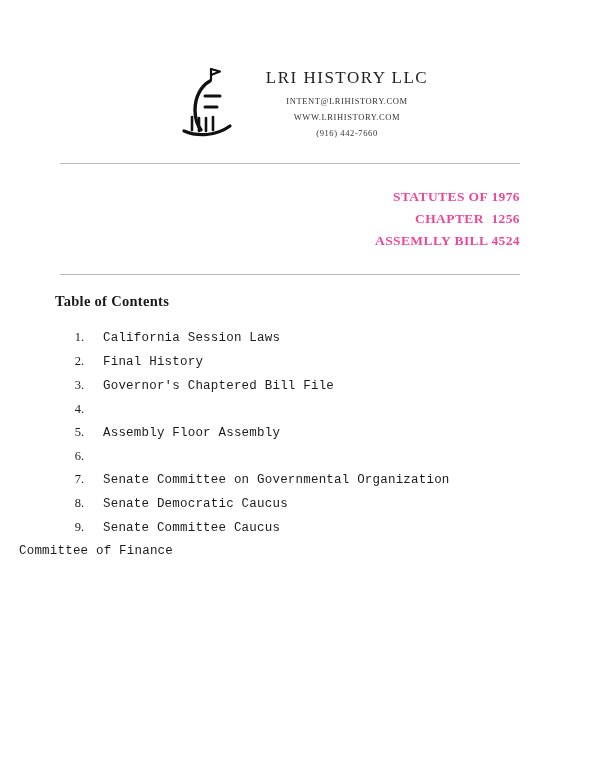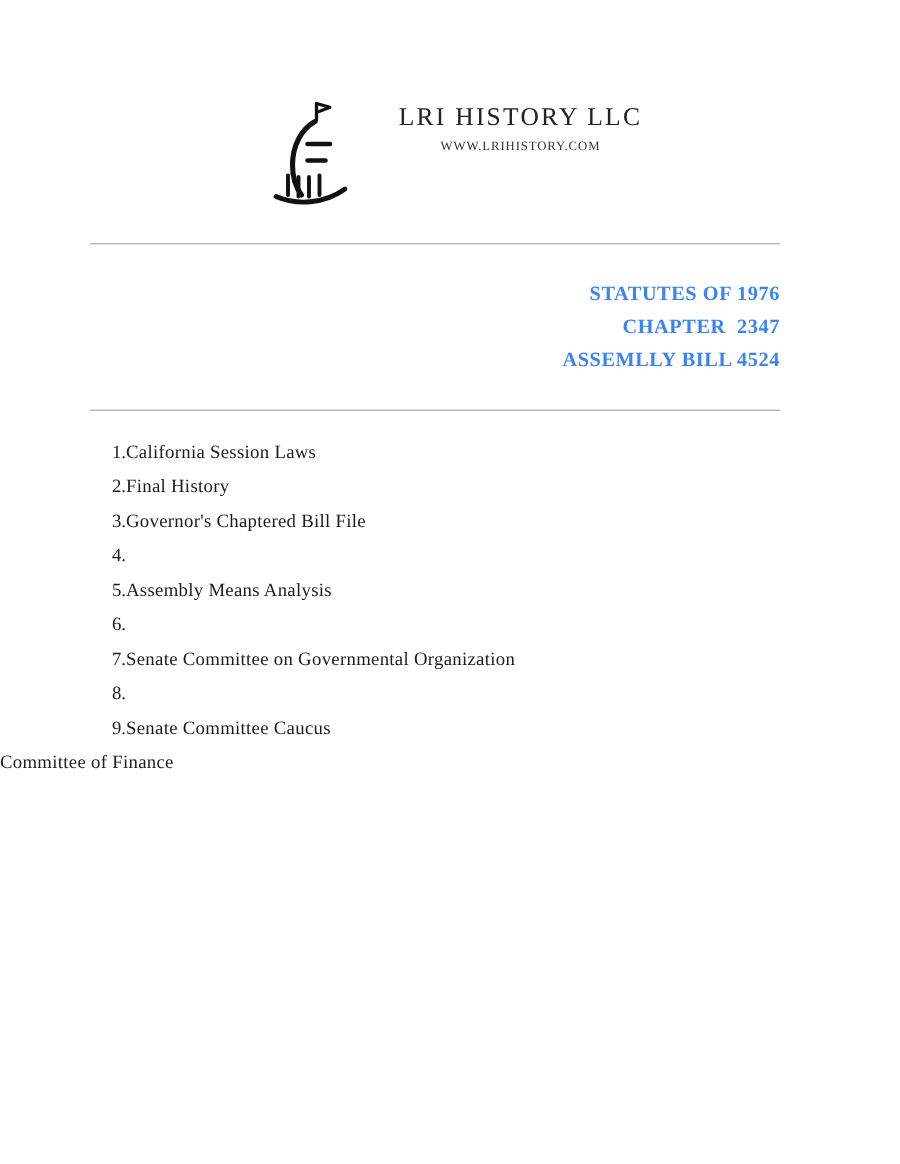--- a/index.html
+++ b/index.html
@@ -59,21 +59,21 @@
   .rule-mid { margin-top: 22px; }
 
   
   .statute-block {
     width: 460px;
     margin: 22px 0 0 60px;
     text-align: right;
     font-weight: bold;
     font-size: 13.5px;
     letter-spacing: 0.4px;
-    color: #3b82f6;
+    color: #ec4899;
   }
   .statute-line {
     line-height: 22px;
     white-space: pre;
   }
 
   
   .toc-heading {
     margin: 18px 0 0 55px;
     font-weight: bold;
@@ -93,22 +93,23 @@
     line-height: 23px;
     color: #1c1c1c;
   }
   .toc-num {
     display: inline-block;
     width: 84px;
     text-align: right;
     flex: none;
   }
   .toc-label {
-    margin-left: 0;
+    margin-left: 19px;
     letter-spacing: 0.2px;
+    font-family: Liberation Mono, monospace;
   }
 
   .ink { stroke: #111; fill: none; stroke-linecap: round; stroke-linejoin: round; }
 </style>
 </head>
 <body>
 
 <div class="page">
 
   <div class="letterhead">
@@ -125,64 +126,68 @@
         <path class="ink" d="M20 53 v13" stroke-width="2.6"></path>
         <path class="ink" d="M27 54 v13" stroke-width="2.6"></path>
         <path class="ink" d="M34 54 v13" stroke-width="2.6"></path>
         <path class="ink" d="M41 53 v13" stroke-width="2.6"></path>
 
         <path class="ink" d="M12 67 C26 73 44 72 58 62" stroke-width="3.2"></path>
       </svg>
     </div>
     <div class="lh-text">
       <div class="company-name">LRI HISTORY LLC</div>
+      <div class="contact-line first">INTENT@LRIHISTORY.COM</div>
       <div class="contact-line">WWW.LRIHISTORY.COM</div>
+      <div class="contact-line">(916) 442-7660</div>
     </div>
   </div>
 
   <hr class="rule rule-top">
 
   <div class="statute-block">
     <div class="statute-line">STATUTES OF 1976</div>
-    <div class="statute-line">CHAPTER  2347</div>
+    <div class="statute-line">CHAPTER  1256</div>
     <div class="statute-line">ASSEMLLY BILL 4524</div>
   </div>
 
   <hr class="rule rule-mid">
 
+  <div class="toc-heading">Table of Contents</div>
 
   <ol class="toc-list">
     <li class="toc-item">
       <span class="toc-num">1.</span>
       <span class="toc-label">California Session Laws</span>
     </li>
     <li class="toc-item">
       <span class="toc-num">2.</span>
       <span class="toc-label">Final History</span>
     </li>
     <li class="toc-item">
       <span class="toc-num">3.</span>
       <span class="toc-label">Governor's Chaptered Bill File</span>
     </li>
     <li class="toc-item">
       <span class="toc-num">4.</span>
     </li>
     <li class="toc-item">
       <span class="toc-num">5.</span>
-      <span class="toc-label">Assembly Means Analysis</span>
+      <span class="toc-label">Assembly Floor Assembly</span>
     </li>
     <li class="toc-item">
       <span class="toc-num">6.</span>
     </li>
     <li class="toc-item">
       <span class="toc-num">7.</span>
       <span class="toc-label">Senate Committee on Governmental Organization</span>
     </li>
     <li class="toc-item">
       <span class="toc-num">8.</span>
+      <span class="toc-label">Senate Democratic Caucus</span>
     </li>
     <li class="toc-item">
       <span class="toc-num">9.</span>
       <span class="toc-label">Senate Committee Caucus</span>
     </li>
     <li class="toc-item">
       <span class="toc-label">Committee of Finance</span>
     </li>
   </ol>
 

